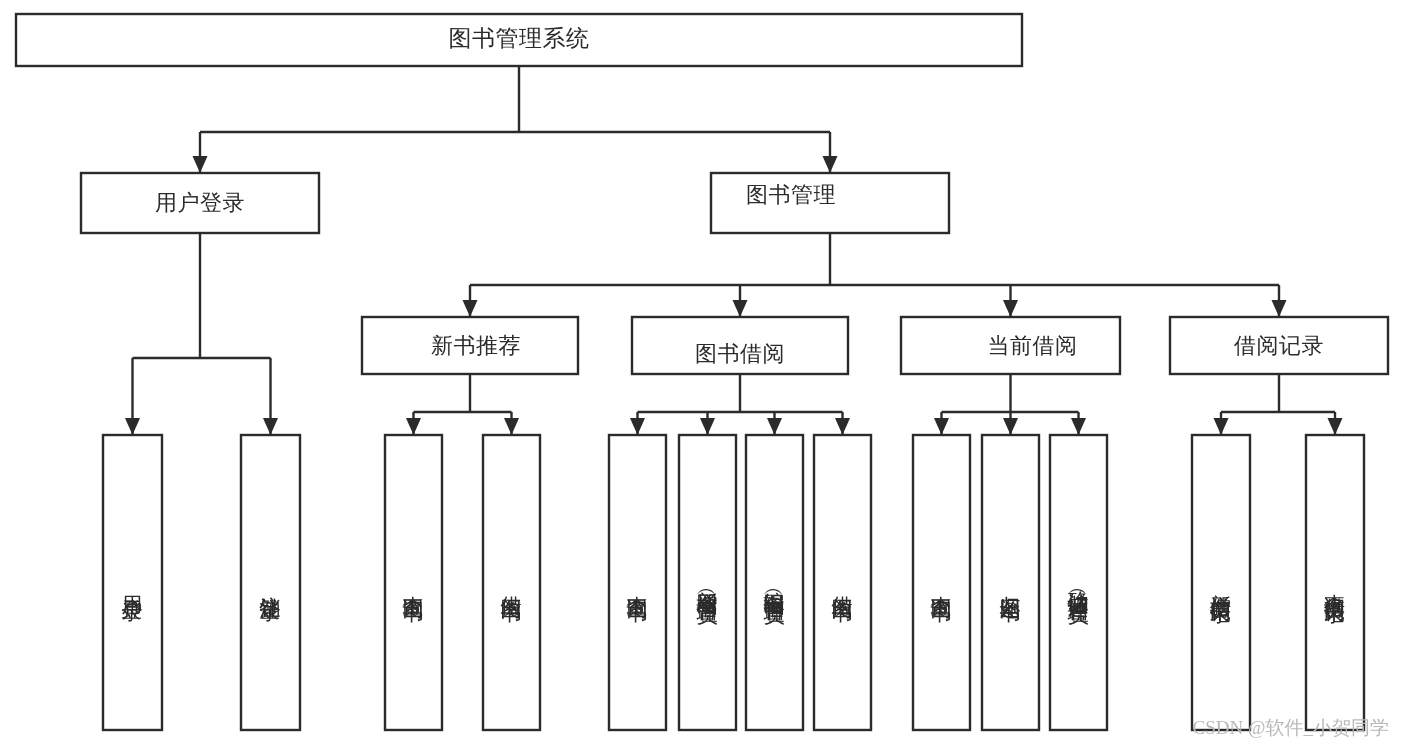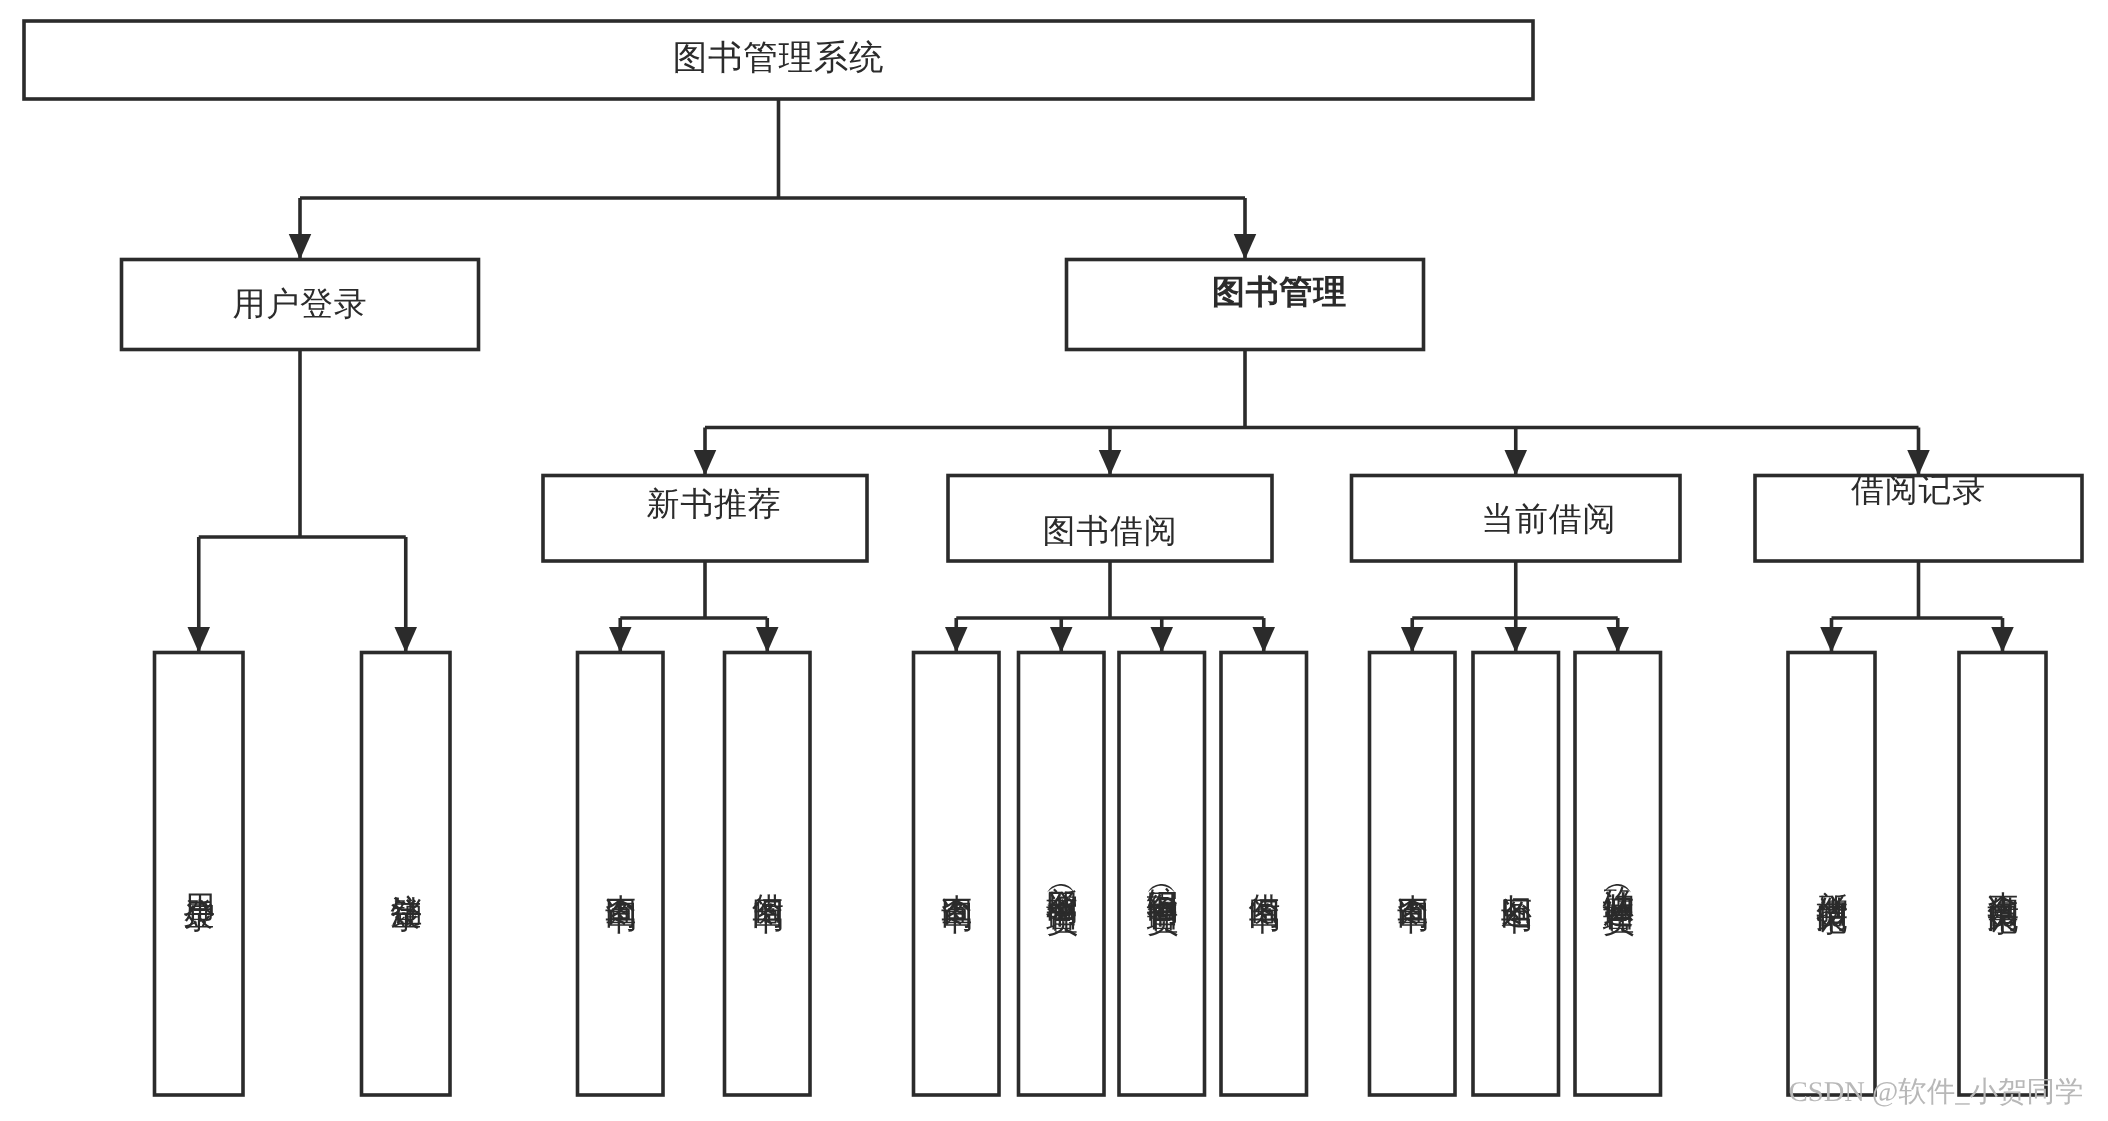--- a/index.html
+++ b/index.html
@@ -157,25 +157,25 @@
         <rect x="982" y="435" width="57" height="295" class="node-box"></rect>
         <rect x="1050" y="435" width="57" height="295" class="node-box"></rect>
         <rect x="1192" y="435" width="58" height="295" class="node-box"></rect>
         <rect x="1306" y="435" width="58" height="295" class="node-box"></rect>
       </g>
   </svg>
 
   <div id="labels-layer">
       <div class="node-label horiz root" style="left: 16px; top: 14px; width: 1006px; height: 48px;">图书管理系统</div>
       <div class="node-label horiz" style="left: 81px; top: 173px; width: 238px; height: 60px;">用户登录</div>
-      <div class="node-label horiz" style="left: 734px; top: 173px; width: 238px; height: 44px; font-weight: bold;">图书管理</div>
-      <div class="node-label horiz" style="left: 362px; top: 307px; width: 228px; height: 57px;">新书推荐</div>
+      <div class="node-label horiz" style="left: 672px; top: 173px; width: 238px; height: 44px;">图书管理</div>
+      <div class="node-label horiz" style="left: 362px; top: 317px; width: 228px; height: 57px;">新书推荐</div>
       <div class="node-label horiz" style="left: 632px; top: 317px; width: 216px; height: 74px;">图书借阅</div>
       <div class="node-label horiz" style="left: 901px; top: 317px; width: 219px; height: 57px; padding-left: 44px;">当前借阅</div>
-      <div class="node-label horiz" style="left: 1170px; top: 298px; width: 218px; height: 57px; font-family: Liberation Serif, serif;">借阅记录</div>
+      <div class="node-label horiz" style="left: 1170px; top: 317px; width: 218px; height: 57px; font-family: Liberation Serif, serif;">借阅记录</div>
       <div class="node-label vert" style="left: 103px; top: 435px; width: 59px; height: 295px;">用户登录</div>
       <div class="node-label vert" style="left: 241px; top: 435px; width: 59px; height: 295px;">注销登录</div>
       <div class="node-label vert" style="left: 385px; top: 435px; width: 57px; height: 295px;">查询图书</div>
       <div class="node-label vert" style="left: 483px; top: 435px; width: 57px; height: 295px;">借阅图书</div>
       <div class="node-label vert" style="left: 609px; top: 435px; width: 57px; height: 295px;">查询图书</div>
       <div class="node-label vert" style="left: 679px; top: 435px; width: 57px; height: 295px;">新增图书（管理员）</div>
       <div class="node-label vert" style="left: 746px; top: 435px; width: 57px; height: 295px;">编辑图书（管理员）</div>
       <div class="node-label vert" style="left: 814px; top: 435px; width: 57px; height: 295px;">借阅图书</div>
       <div class="node-label vert" style="left: 913px; top: 435px; width: 57px; height: 295px;">查询图书</div>
       <div class="node-label vert" style="left: 982px; top: 435px; width: 57px; height: 295px;">归还图书</div>

